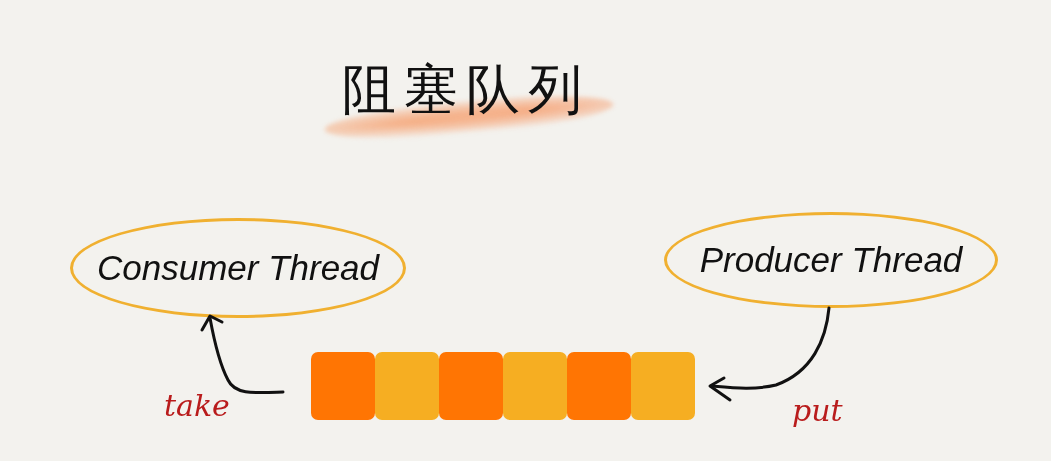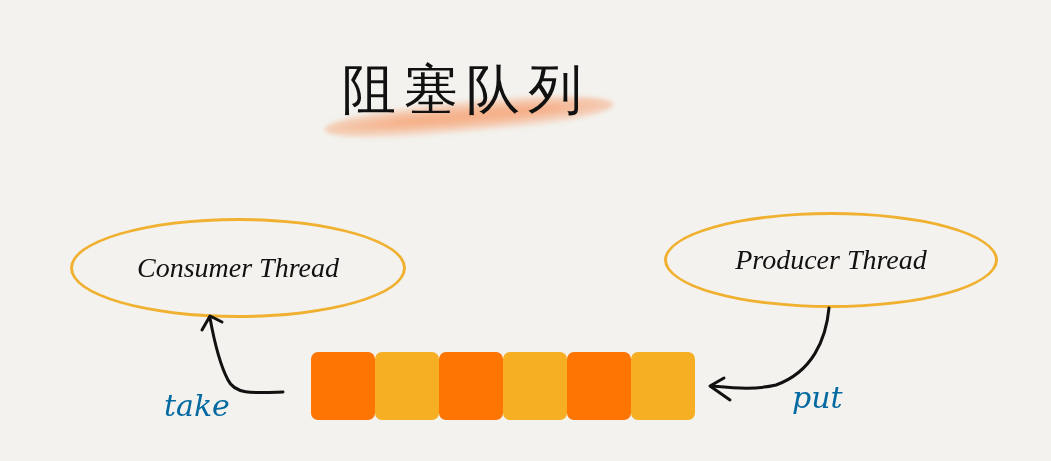--- a/index.html
+++ b/index.html
@@ -27,44 +27,44 @@
       font-weight: normal;
     }
     .thread {
       position: absolute;
       border: 3px solid #f0b030;
       border-radius: 50%;
       display: flex; align-items: center; justify-content: center;
       box-sizing: border-box;
     }
     .thread span {
-      font-family: Liberation Serif, serif;
+      font-family: Liberation Sans, sans-serif;
       font-style: italic;
-      font-size: 28px; color: #111;
+      font-size: 35px; color: #111;
     }
     #consumer { left: 70px; top: 218px; width: 336px; height: 100px; }
     #producer { left: 664px; top: 212px; width: 334px; height: 96px; }
     .queue {
       position: absolute; left: 311px; top: 352px;
       display: flex;
     }
     .cell {
       width: 64px; height: 68px;
       border-radius: 7px;
       margin-right: 0;
     }
     .cell.dark { background: #ff7503; }
     .cell.light { background: #f6ae22; }
     .label {
       position: absolute;
       font-family: "DejaVu Serif", serif;
-      font-style: italic; font-size: 30px; color: #0369a1;
+      font-style: italic; font-size: 30px; color: #b91c1c;
     }
     #take-label { left: 164px; top: 388px; }
-    #put-label { left: 792px; top: 380px; }
+    #put-label { left: 792px; top: 393px; }
     svg.arrows { position: absolute; left: 0; top: 0; }
   </style>
 </head>
 <body>
 
 <div class="title-wrap">
   <div class="brush"></div>
   <div class="title">阻塞队列</div>
 </div>
 

